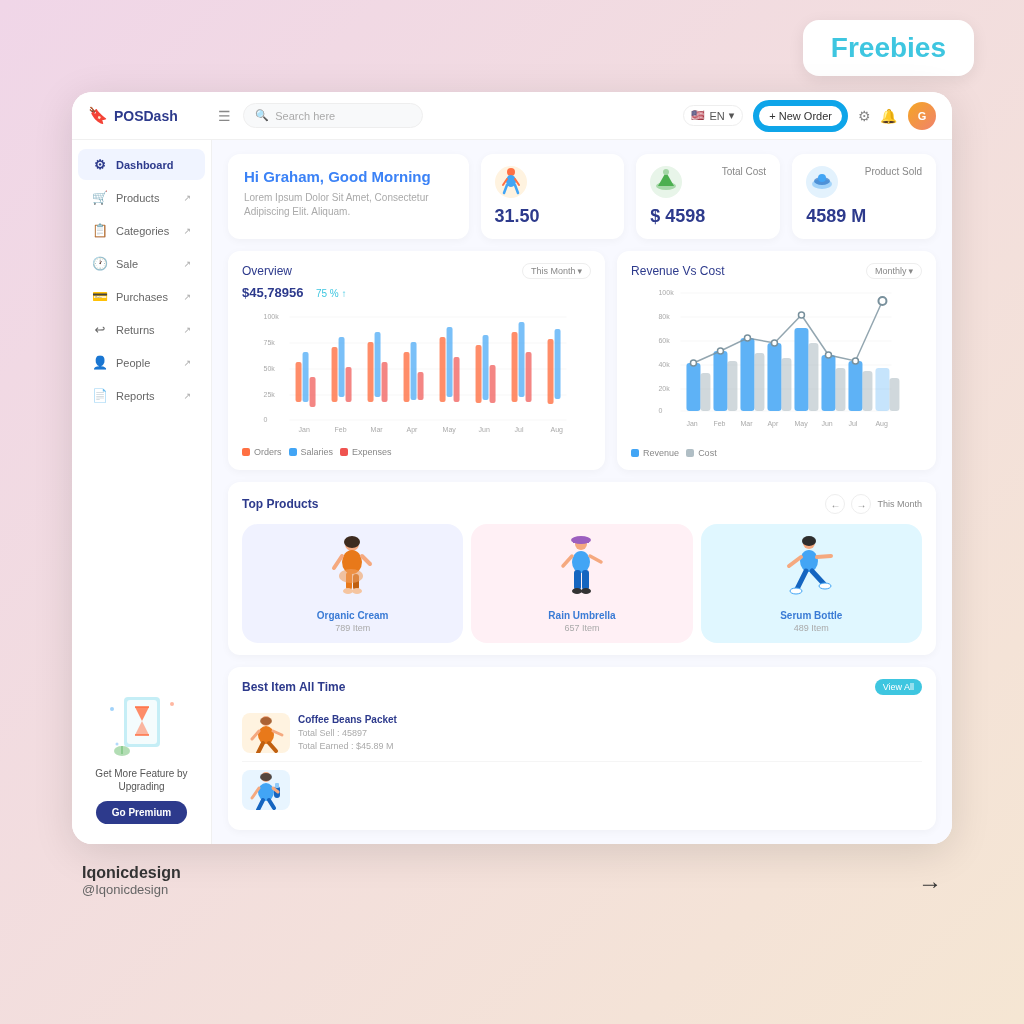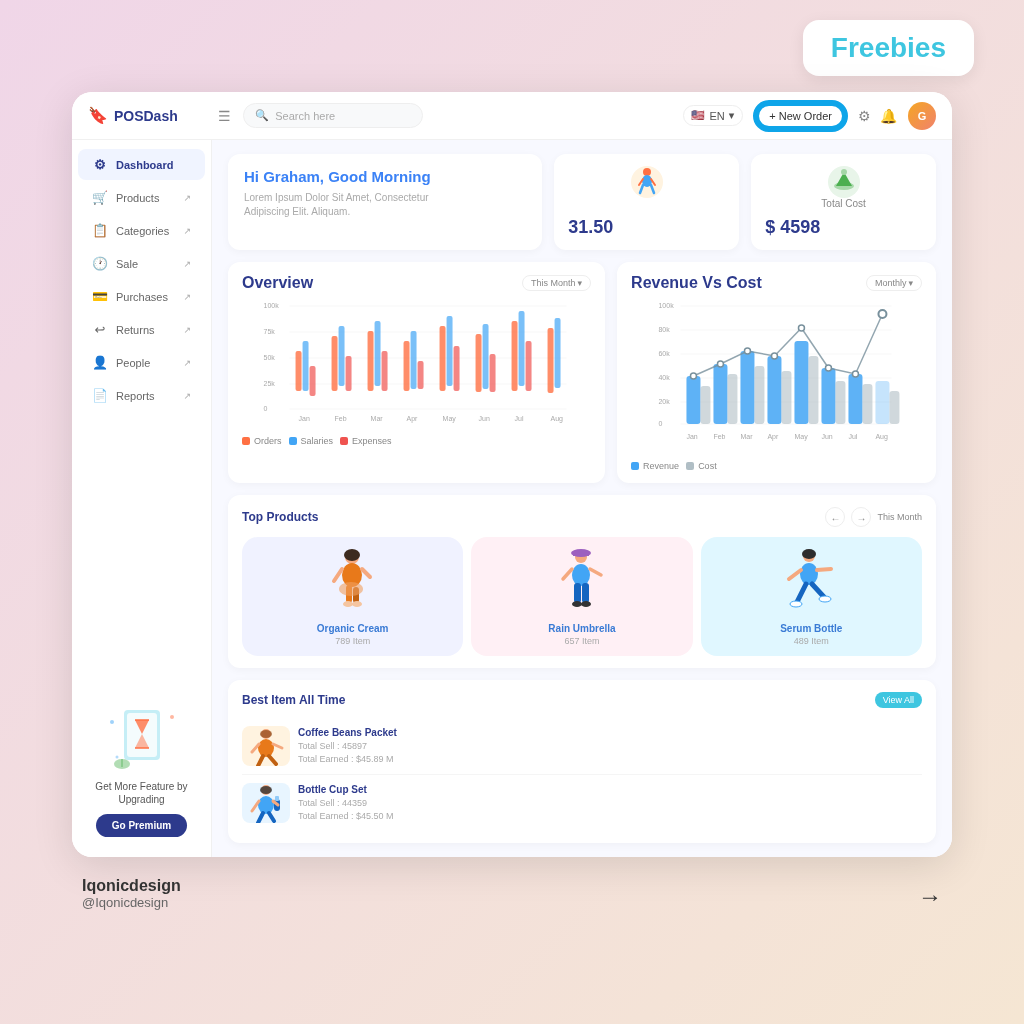--- a/index.html
+++ b/index.html
@@ -238,24 +238,22 @@
       border-radius: 12px;
       padding: 12px 14px;
       flex: 1;
       box-shadow: 0 2px 8px rgba(0,0,0,0.04);
       display: flex;
       flex-direction: column;
       justify-content: space-between;
     }
     .stat-card-top {
       display: flex;
-      align-items: center;
       justify-content: space-between;
       margin-bottom: 8px;
-      flex-direction: column;
     }
     .stat-icon-circle {
       width: 32px;
       height: 32px;
       border-radius: 50%;
       display: flex;
       align-items: center;
       justify-content: center;
       font-size: 16px;
     }
@@ -284,22 +282,22 @@
     }
     .chart-card.overview { flex: 1.2; }
     .chart-card.revenue { flex: 1; }
     .chart-header {
       display: flex;
       justify-content: space-between;
       align-items: center;
       margin-bottom: 4px;
     }
     .chart-title {
-      font-size: 16px;
-      font-weight: 700;
+      font-size: 12px;
+      font-weight: 400;
       color: #2d3a8c;
     }
     .chart-filter {
       font-size: 9px;
       color: #888;
       border: 1px solid #eee;
       border-radius: 8px;
       padding: 2px 8px;
       cursor: pointer;
       display: flex;
@@ -620,31 +618,49 @@
                 <ellipse cx="14" cy="18" rx="10" ry="4" fill="#66bb6a" opacity="0.5"></ellipse>
                 <polygon points="14,4 22,18 6,18" fill="#4caf50"></polygon>
                 <circle cx="14" cy="4" r="3" fill="#a5d6a7"></circle>
               </svg>
             </div>
             <span class="stat-label">Total Cost</span>
           </div>
           <div class="stat-value">$ 4598</div>
         </div>
 
+        <div class="stat-card">
+          <div class="stat-card-top">
+            <div class="stat-icon-circle" style="background:#e3f2fd">
+
+              <svg width="28" height="28" viewBox="0 0 28 28">
+                <ellipse cx="14" cy="16" rx="10" ry="5" fill="#42a5f5" opacity="0.4"></ellipse>
+                <ellipse cx="14" cy="13" rx="8" ry="4" fill="#1565c0" opacity="0.6"></ellipse>
+                <circle cx="14" cy="10" r="4" fill="#42a5f5"></circle>
+              </svg>
+            </div>
+            <span class="stat-label">Product Sold</span>
+          </div>
+          <div class="stat-value">4589 M</div>
+        </div>
       </div>
 
       <div class="charts-row">
 
         <div class="chart-card overview">
           <div class="chart-header">
             <span class="chart-title">Overview</span>
             <div class="chart-filter">
               <span>This Month</span> 
                 <span>▾</span>
             </div>
+          </div>
+          <div style="margin-bottom:6px;">
+            <span class="chart-amount">$45,78956</span>
+            <span class="chart-percent" style="margin-left:8px;">75 % ↑</span>
           </div>
           
           <svg class="chart-svg" height="130" viewBox="0 0 310 130">
 
             <text x="2" y="12" font-size="7" fill="#aaa">100k</text>
             <text x="2" y="38" font-size="7" fill="#aaa">75k</text>
             <text x="2" y="64" font-size="7" fill="#aaa">50k</text>
             <text x="2" y="90" font-size="7" fill="#aaa">25k</text>
             <text x="2" y="115" font-size="7" fill="#aaa">0</text>
 
@@ -910,25 +926,20 @@
                 <ellipse cx="22" cy="22" rx="8" ry="9" fill="#42a5f5"></ellipse>
 
                 <rect x="30" y="16" width="6" height="12" rx="3" fill="#1565c0"></rect>
                 <rect x="31" y="13" width="4" height="5" rx="1" fill="#90caf9"></rect>
                 <line x1="15" y1="18" x2="8" y2="28" stroke="#f5a97f" stroke-width="3" stroke-linecap="round"></line>
                 <line x1="29" y1="18" x2="34" y2="22" stroke="#f5a97f" stroke-width="3" stroke-linecap="round"></line>
                 <line x1="19" y1="30" x2="14" y2="40" stroke="#1565c0" stroke-width="4" stroke-linecap="round"></line>
                 <line x1="25" y1="30" x2="30" y2="38" stroke="#1565c0" stroke-width="4" stroke-linecap="round"></line>
               </svg>
             </div>
-            <div class="item-info">
-              <div class="item-name">Bottle Cup Set</div>
-              <div class="item-detail">Total Sell : 44359</div>
-              <div class="item-detail">Total Earned : $45.50 M</div>
-            </div>
           </div>
         </div>
       </div>
 
     </main>
   </div>
 </div>
 
 <div class="footer-branding">
   <div>

